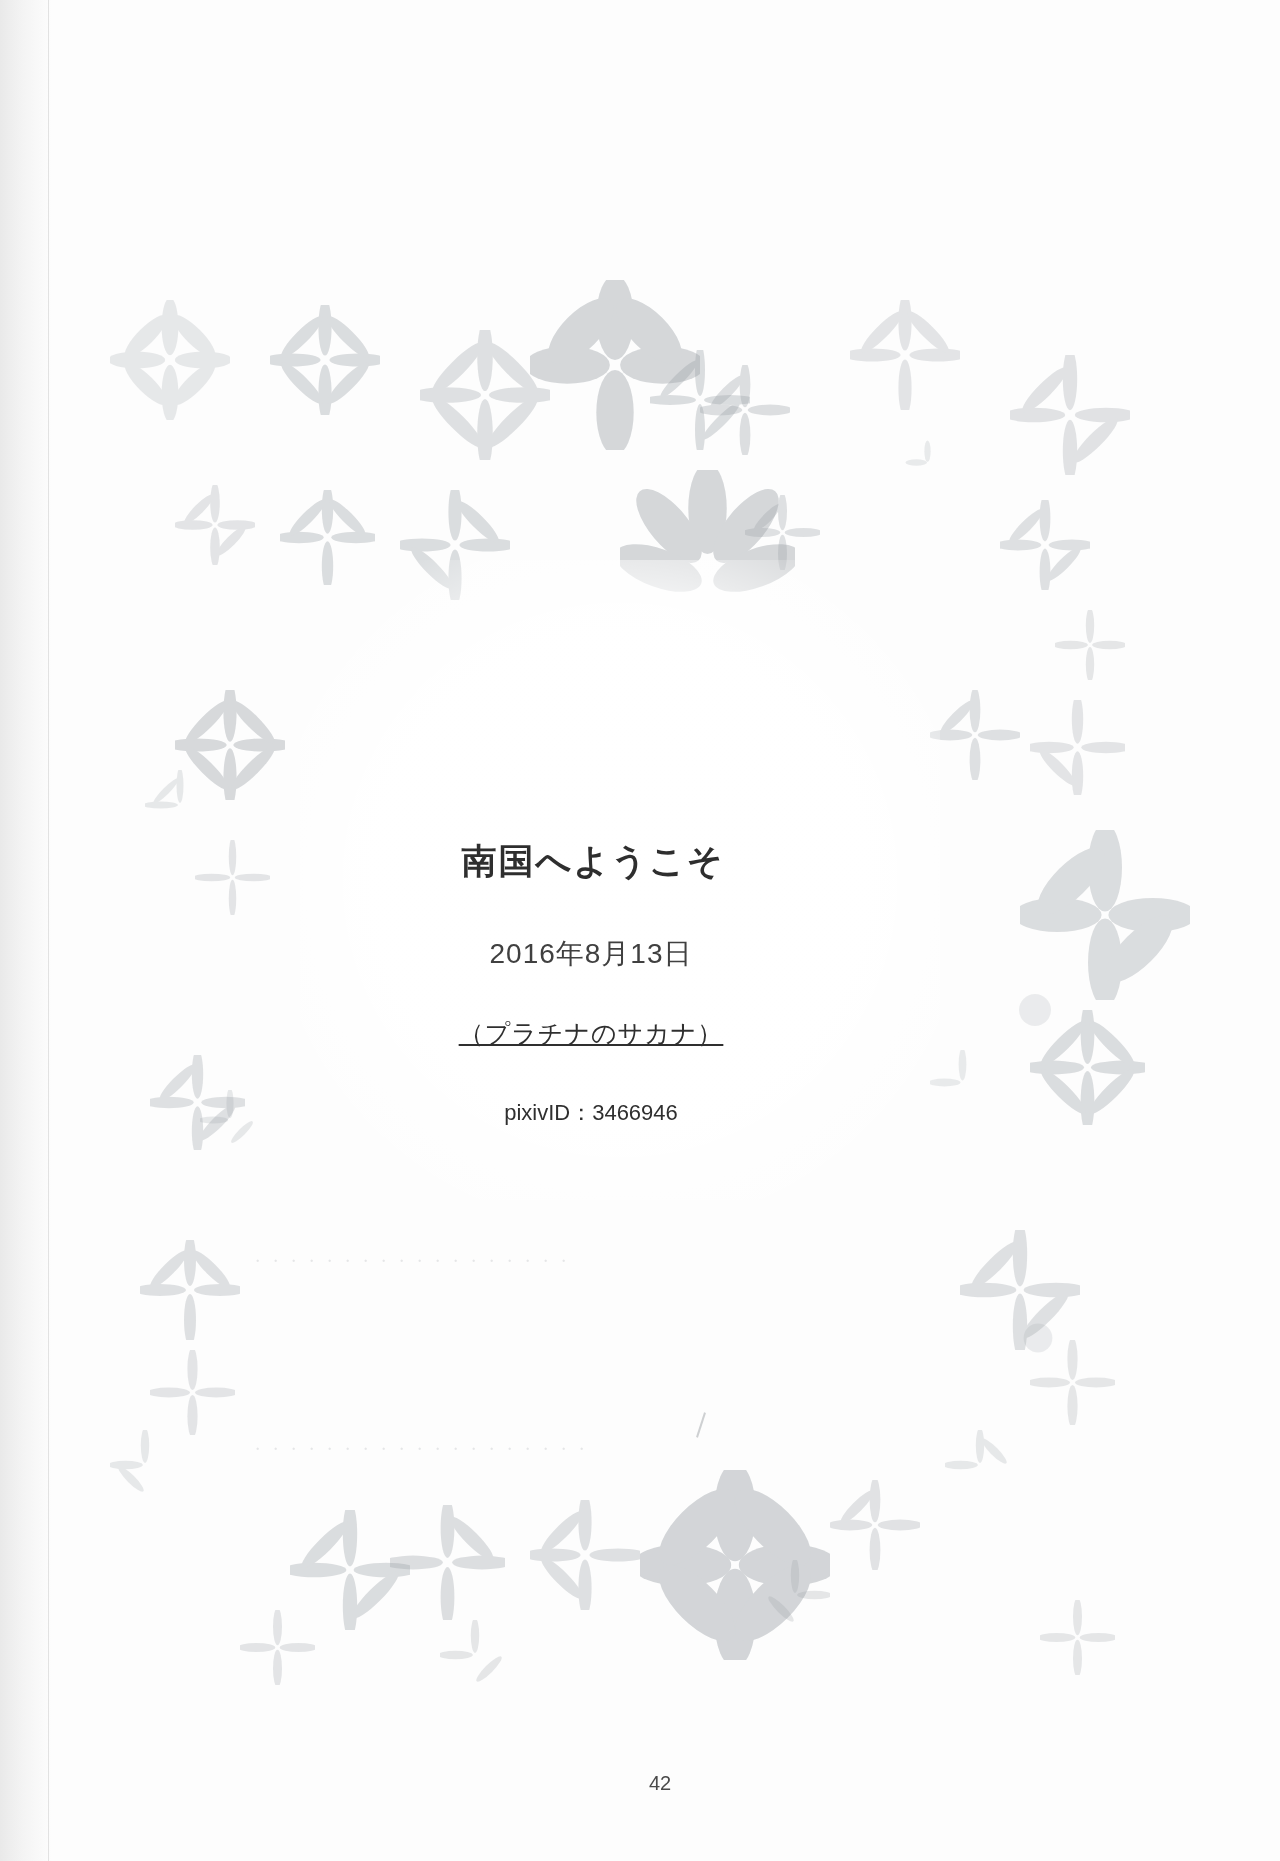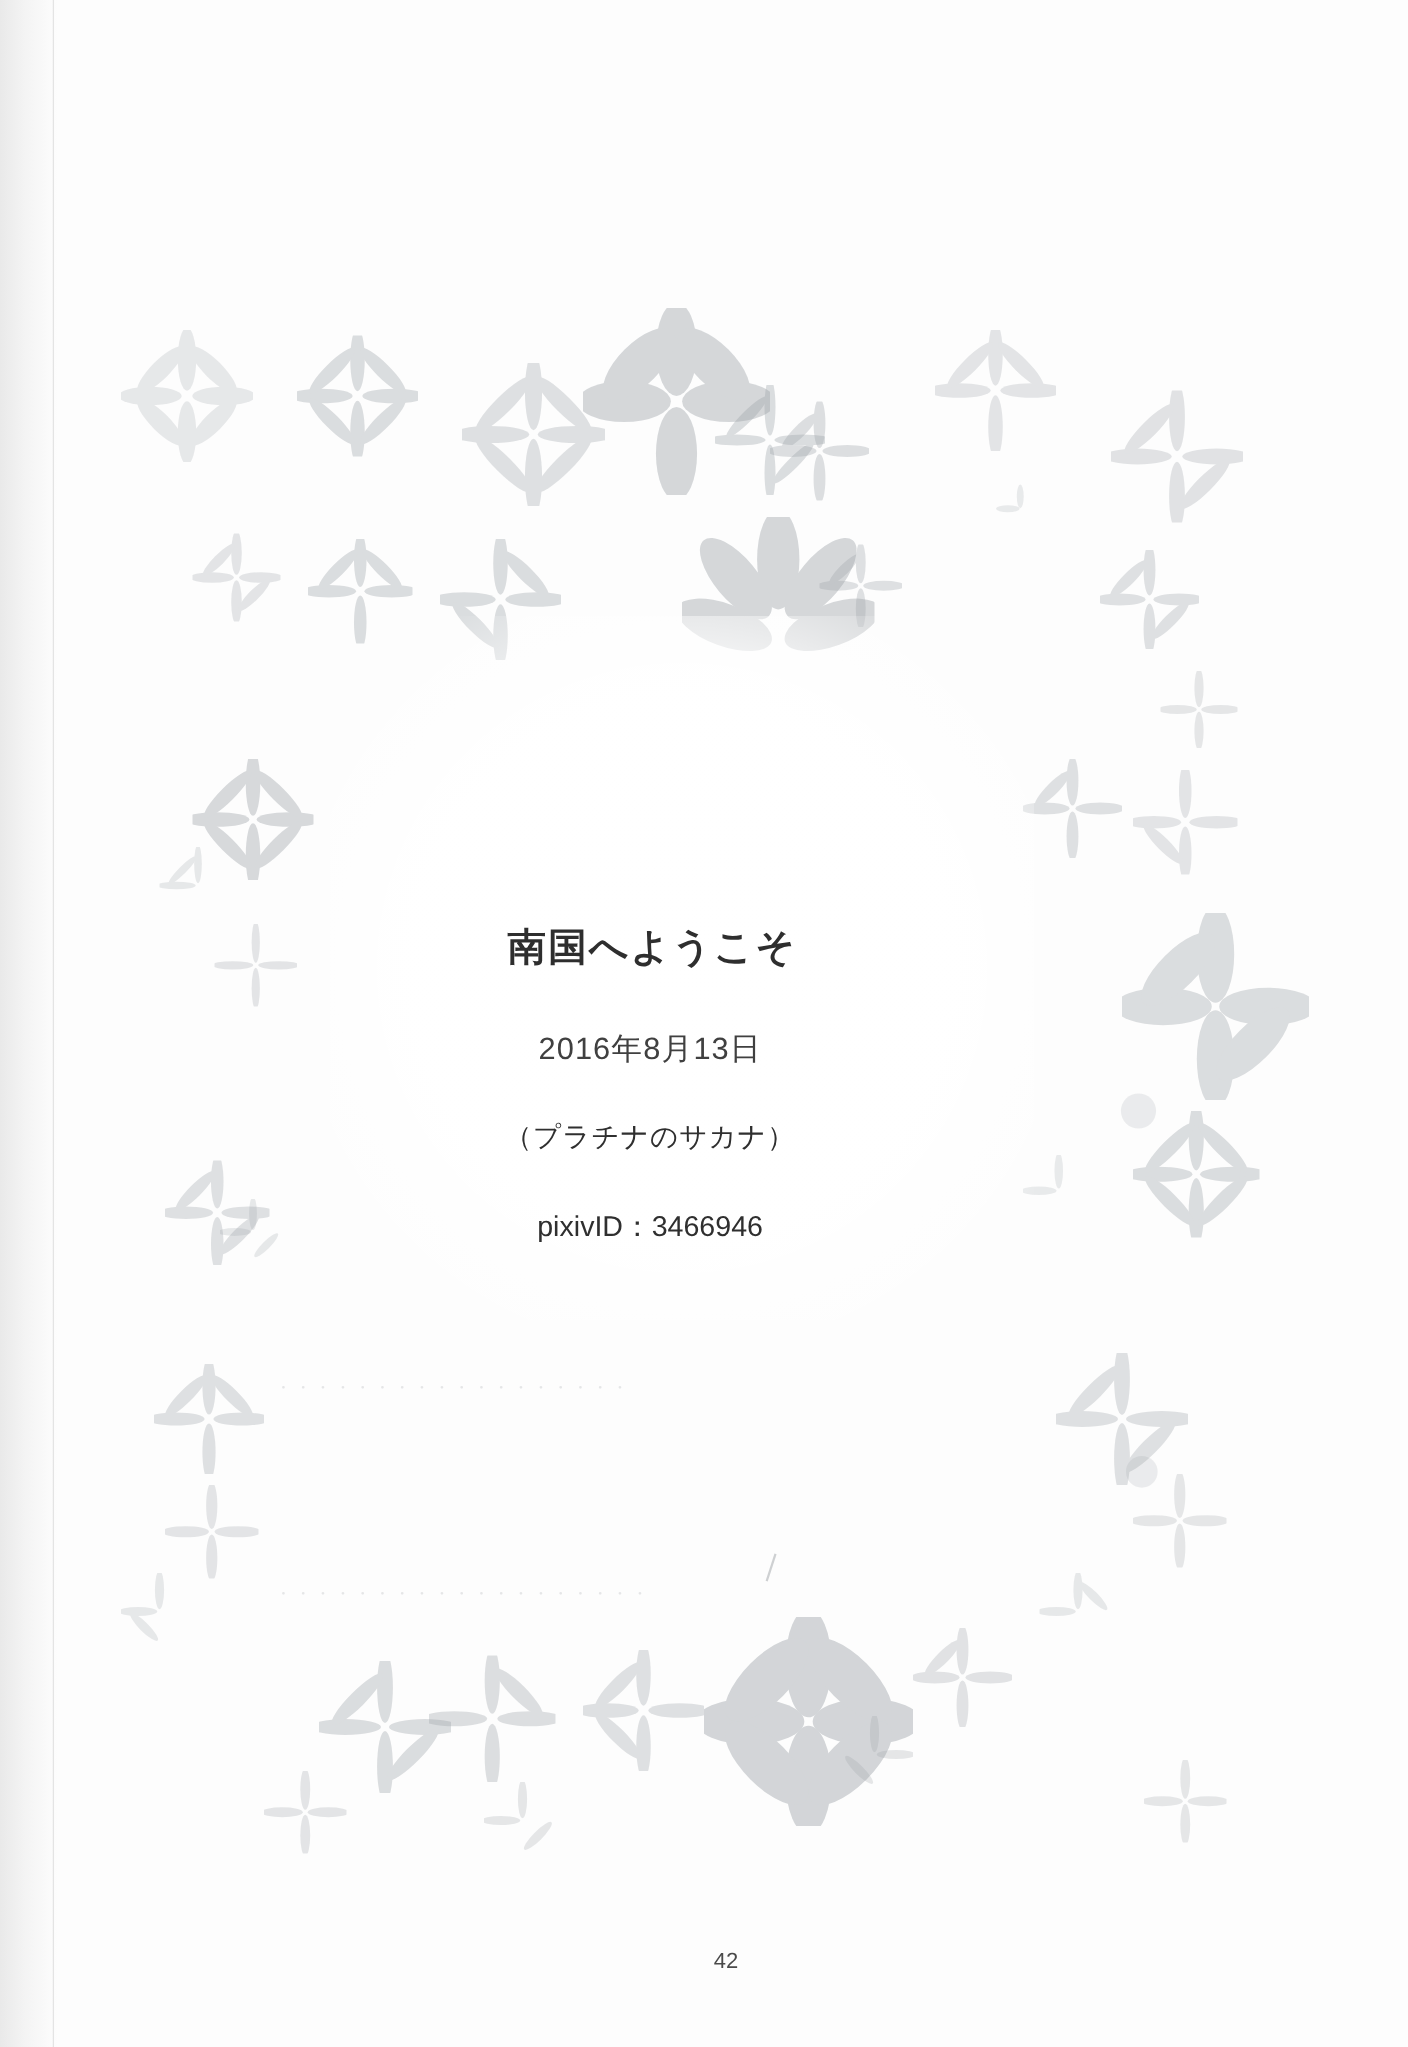--- a/index.html
+++ b/index.html
@@ -94,30 +94,31 @@
     margin: 0 0 6px 0;
     margin-left: 18px;
     letter-spacing: 1px;
   }
   .colophon .circle {
     font-size: 25px;
     color: #2f2f2f;
     margin: 0 0 48px 0;
     margin-left: 18px;
     letter-spacing: 1px;
+    text-decoration: underline;
   }
   .colophon .mail {
     font-size: 26px;
     color: #2f2f2f;
     margin: 0 0 8px 0;
     margin-left: 18px;
     letter-spacing: 0px;
   }
   .colophon .pixiv {
-    font-size: 26px;
+    font-size: 22px;
     color: #2f2f2f;
     margin: 0 0 46px 0;
     margin-left: 18px;
     letter-spacing: 0px;
   }
   .colophon .printer {
     font-size: 26px;
     color: #2f2f2f;
     margin: 0;
     margin-left: 18px;

